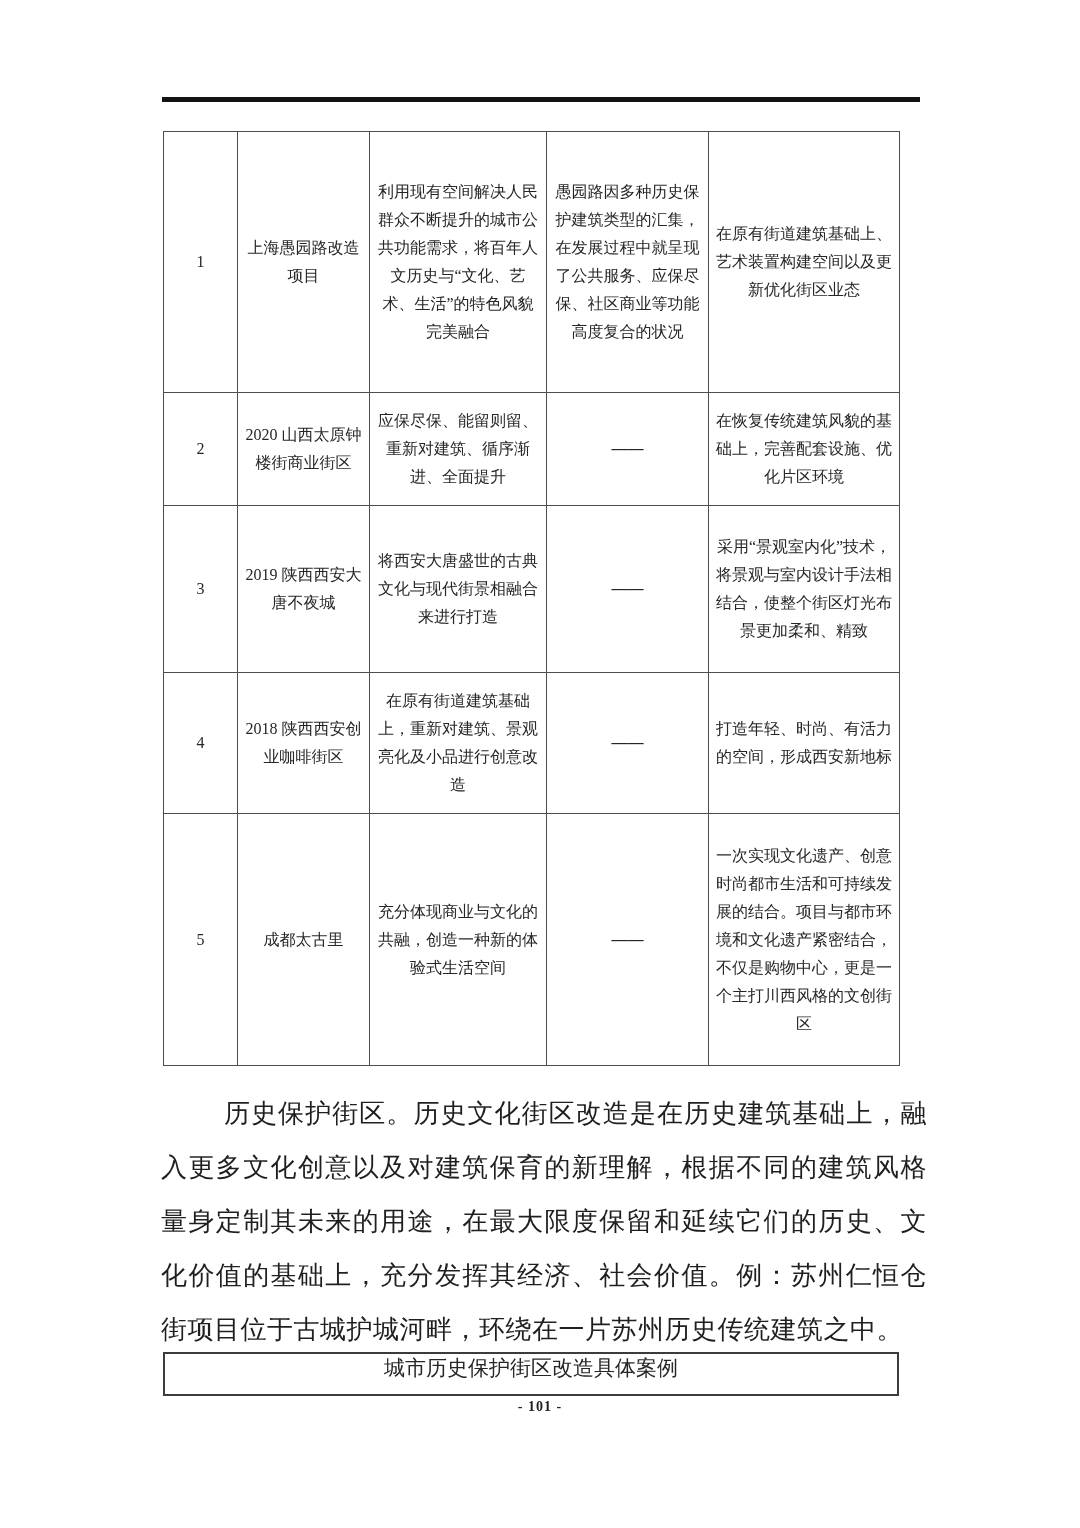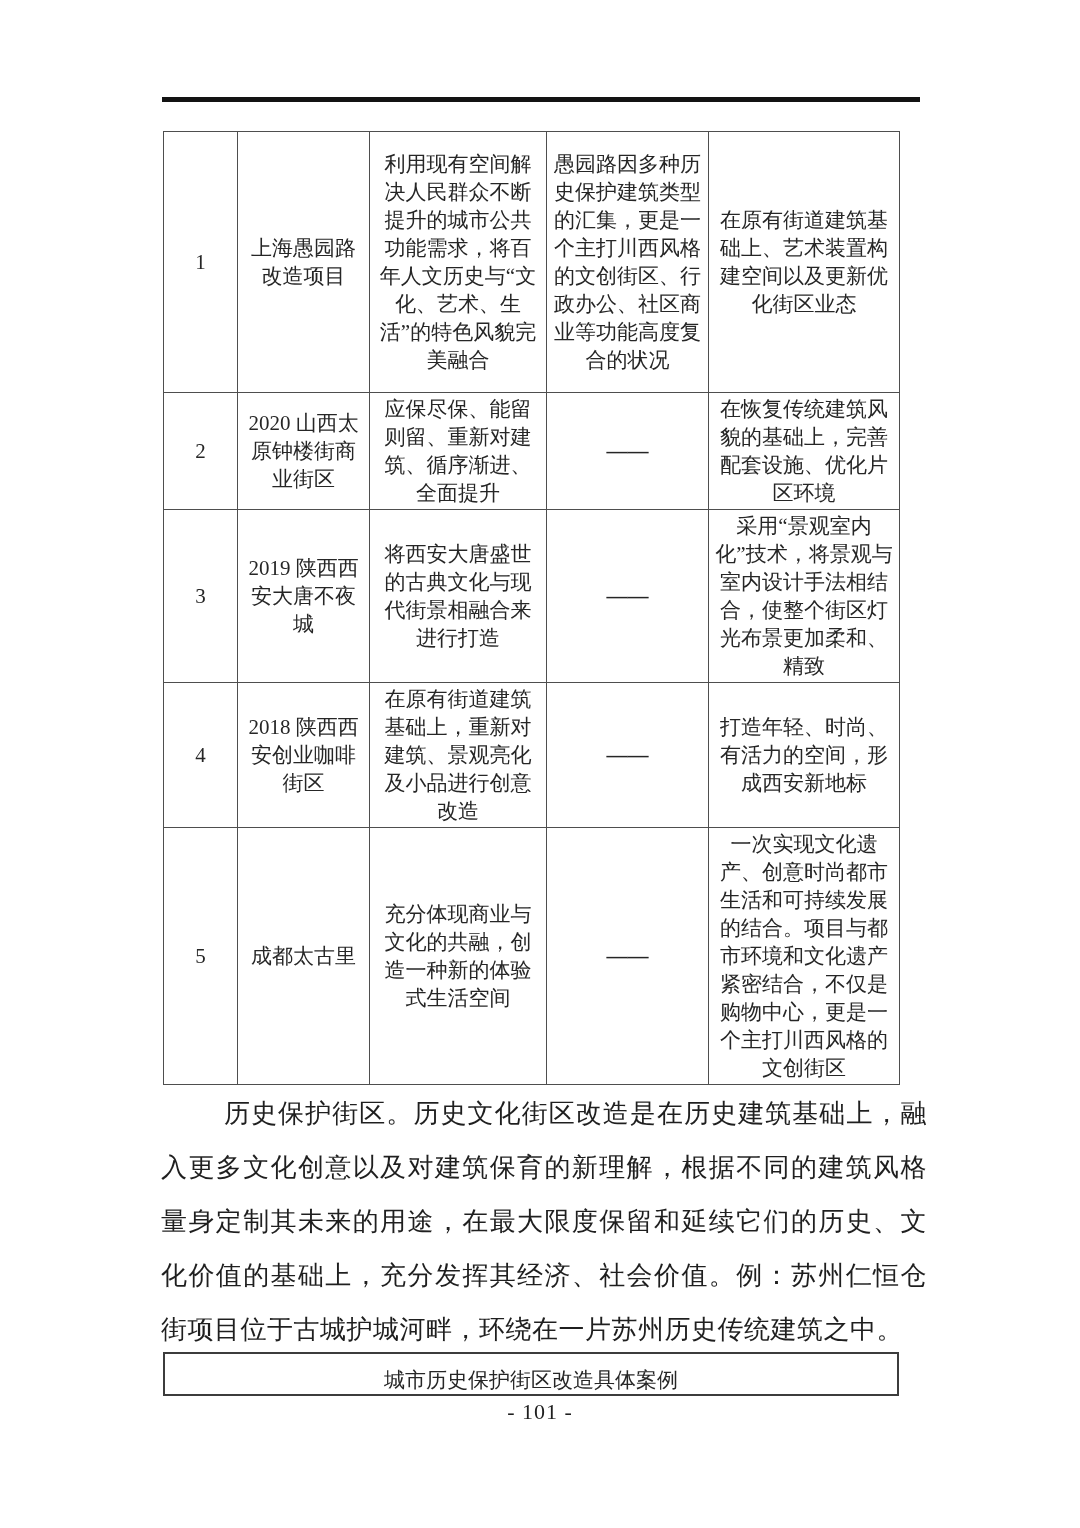--- a/index.html
+++ b/index.html
@@ -26,21 +26,21 @@
   table.case-table {
     position: absolute;
     left: 163px;
     top: 131px;
     width: 736px;
     border-collapse: collapse;
     table-layout: fixed;
   }
   table.case-table td {
     border: 1px solid #4e4e4e;
-    font-size: 21px;
+    font-size: 16px;
     line-height: 28px;
     text-align: center;
     vertical-align: middle;
     padding: 2px 6px;
     color: #262626;
     word-break: break-all;
   }
   td.c-no   { padding: 2px 4px; }
   td.c-name { padding: 2px 15px; }
   td.c-app  { padding: 2px 11px; }
@@ -68,56 +68,57 @@
     word-break: break-all;
   }
   .caption-box {
     position: absolute;
     left: 163px;
     top: 1352px;
     width: 732px;
     height: 40px;
     border: 2px solid #3c3c3c;
     display: flex;
-    align-items: flex-end;
+    align-items: flex-start;
     justify-content: center;
     font-size: 21px;
     color: #262626;
     background: #ffffff;
   }
   .page-number {
     position: absolute;
     left: 0;
     top: 1399px;
     width: 1080px;
     text-align: center;
-    font-size: 22px;
+    font-size: 14px;
     letter-spacing: 1px;
     color: #1f1f1f;
+    font-weight: bold;
   }
 </style>
 </head>
 <body>
 
 <div class="top-rule"></div>
 
 <table class="case-table">
   <colgroup>
     <col style="width:74px">
     <col style="width:132px">
     <col style="width:177px">
     <col style="width:162px">
     <col style="width:191px">
   </colgroup>
   <tbody>
     <tr class="r1">
       <td class="c-no">1</td>
       <td class="c-name">上海愚园路改造项目</td>
       <td class="c-app">利用现有空间解决人民群众不断提升的城市公共功能需求，将百年人文历史与“文化、艺术、生活”的特色风貌完美融合</td>
-      <td class="c-bg">愚园路因多种历史保护建筑类型的汇集，更是一个主打川西风格的文创街区、行政办公、社区商业等功能高度复合的状况</td>
+      <td class="c-bg">愚园路因多种历史保护建筑类型的汇集，在发展过程中就呈现了公共服务、应保尽保、社区商业等功能高度复合的状况</td>
       <td class="c-out align-left">在原有街道建筑基础上、艺术装置构建空间以及更新优化街区业态</td>
     </tr>
     <tr class="r2">
       <td class="c-no">2</td>
       <td class="c-name">2020 山西太原钟楼街商业街区</td>
       <td class="c-app">应保尽保、能留则留、重新对建筑、循序渐进、全面提升</td>
       <td class="c-bg dash">——</td>
       <td class="c-out">在恢复传统建筑风貌的基础上，完善配套设施、优化片区环境</td>
     </tr>
     <tr class="r3">

